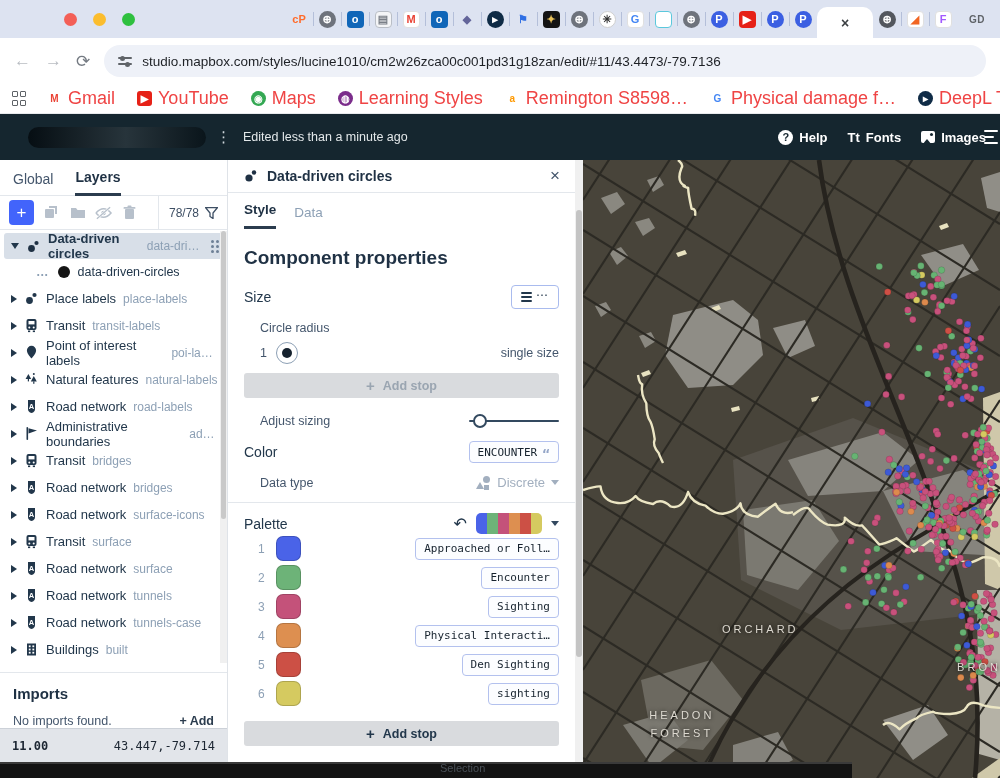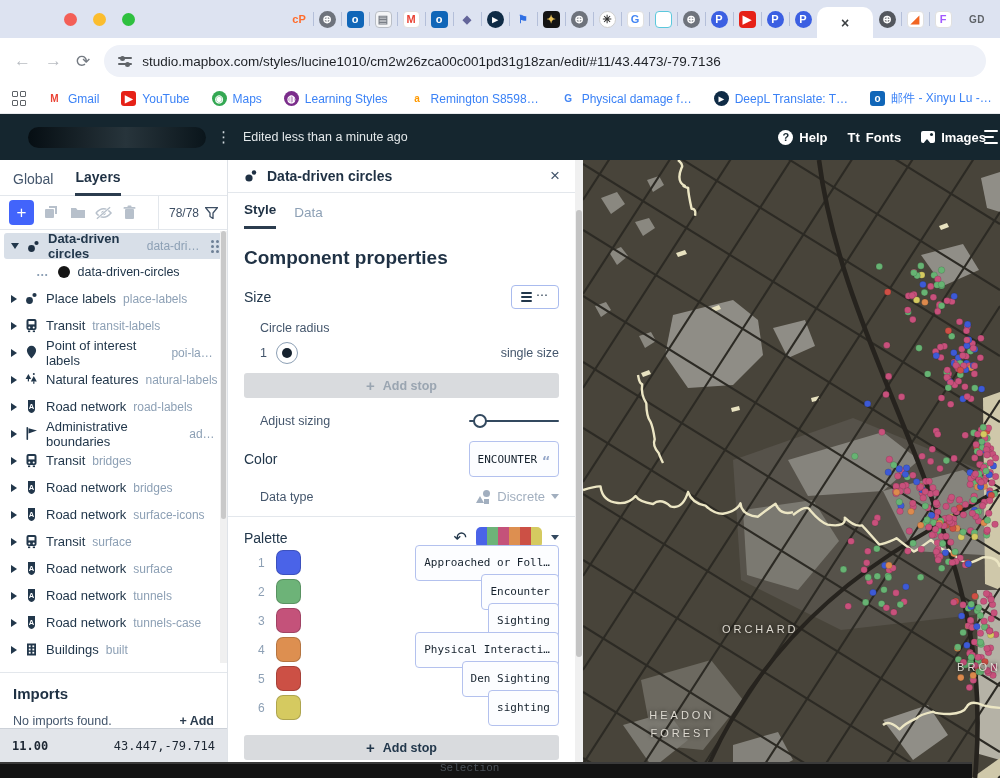--- a/index.html
+++ b/index.html
@@ -41,21 +41,21 @@
   .urltext { font-size:13.5px; color:#1e2126; }
 
   .bookmarks { position:absolute; left:0; top:84px; width:1000px; height:30px; background:#fff;
                border-bottom:1px solid #e8eaed; display:flex; align-items:center; padding:0 12px; gap:4px; }
   .appsgrid { width:16px; height:16px; display:grid; grid-template-columns:6px 6px; gap:2px;
               margin-right:8px; }
   .appsgrid i { width:6px; height:6px; border:1.6px solid #5f6368; border-radius:1px; }
   .bm { display:flex; align-items:center; gap:6px; margin:0 9px; cursor:pointer; }
   .bm .bic { width:15px; height:15px; border-radius:3px; display:flex; align-items:center;
              justify-content:center; font-size:10px; font-weight:bold; line-height:1; }
-  .bm .blabel { font-size:12px; color:#3b82f6; white-space:nowrap; }
+  .bm .blabel { font-size:18px; color:#ef4444; white-space:nowrap; }
 
   
   .mbxheader { position:absolute; left:0; top:114px; width:1000px; height:46px; background:#15262f;
                display:flex; align-items:center; padding:0 14px; color:#fff; }
   .redpill { width:178px; height:21px; border-radius:11px;
              background:linear-gradient(90deg,#060e13,#27343b 55%,#0a151b); margin-left:14px; }
   .kebab { color:#cfd7dc; font-size:15px; margin:0 12px 0 10px; letter-spacing:0; cursor:pointer; }
   .edited { font-size:12.5px; color:#e3e8ea; }
   .hdr-right { margin-left:auto; display:flex; align-items:center; gap:20px; }
   .hdr-item { display:flex; align-items:center; gap:6px; font-size:13px; font-weight:bold; cursor:pointer; }
@@ -142,21 +142,21 @@
   .radio i { width:10px; height:10px; border-radius:50%; background:#16222e; }
   .addstop { height:25px; border-radius:3px; background:#d9dbde; display:flex; align-items:center;
              justify-content:center; gap:8px; font-size:12.5px; font-weight:600; cursor:pointer; }
   .addstop.disabled { color:#9aa5b1; }
   .addstop.enabled { color:#22374b; }
   .addstop .pl { font-size:15px; font-weight:bold; }
   .slider { position:relative; height:14px; cursor:pointer; }
   .slider .track { position:absolute; left:0; right:0; top:6px; height:2px; background:#33495f; border-radius:1px; }
   .slider .handle { position:absolute; top:0; width:14px; height:14px; border-radius:50%;
                     background:#fff; border:2px solid #33495f; margin-left:-7px; }
-  .chipbtn { height:36px; border:1px solid #b3c1ee; border-radius:4px; background:#fcfdff;
+  .chipbtn { height:22px; border:1px solid #b3c1ee; border-radius:4px; background:#fcfdff;
              display:flex; align-items:center; padding:0 8px; gap:5px; cursor:pointer;
              font-family:"DejaVu Sans Mono", monospace; font-size:11px; color:#16222e; white-space:nowrap;justify-content:flex-end; }
   .chipbtn .q { color:#93a5c8; font-weight:bold; font-size:13px; line-height:0; margin-top:5px; }
   .gray-disc { margin-left:auto; display:flex; align-items:center; gap:6px; color:#a2afbf;
                font-size:13px; cursor:pointer; }
   .dtic { position:relative; width:15px; height:14px; }
   .dtic .c1 { position:absolute; right:1px; top:0; width:7px; height:7px; border-radius:50%; background:#a2afbf; }
   .dtic .t1 { position:absolute; left:0; bottom:1px; width:0; height:0; border-left:4px solid transparent;
               border-right:4px solid transparent; border-bottom:7px solid #a2afbf; }
   .dtic .s1 { position:absolute; right:2px; bottom:0; width:5px; height:5px; background:#a2afbf; }
@@ -178,22 +178,22 @@
   .panel-scroll i { position:absolute; left:1px; width:6px; top:50px; height:447px; background:#c4c4c4; border-radius:3px; }
 
   
   .map { position:absolute; left:583px; top:160px; width:417px; height:618px; background:#48443a;
          overflow:hidden; cursor:grab; }
   .map svg { position:absolute; left:0; top:0; }
   .maplabel { position:absolute; color:#ddd9d0; font-size:11px; letter-spacing:3px; font-weight:500;
               text-shadow:0 0 4px rgba(0,0,0,.8); white-space:pre-line; text-align:center; line-height:1.6;
               transform:translate(-50%,-50%); }
 
-  .bottomstrip { position:absolute; left:0; top:762px; width:972px; height:16px;
-                 background:linear-gradient(#3a3a3a 0 2px, #131313 2px); z-index:50; overflow:hidden;font-family:Liberation Mono, monospace; }
+  .bottomstrip { position:absolute; left:0; top:762px; width:852px; height:16px;
+                 background:linear-gradient(#3a3a3a 0 2px, #131313 2px); z-index:50; overflow:hidden; }
   .bottomstrip span { position:absolute; left:440px; top:0px; font-size:11px; color:#4a5158; }
 </style>
 </head>
 <body>
 
 <div class="stage">
 
   <div class="tabstrip">
     <div class="lights">
       <span class="light l-red"></span>

